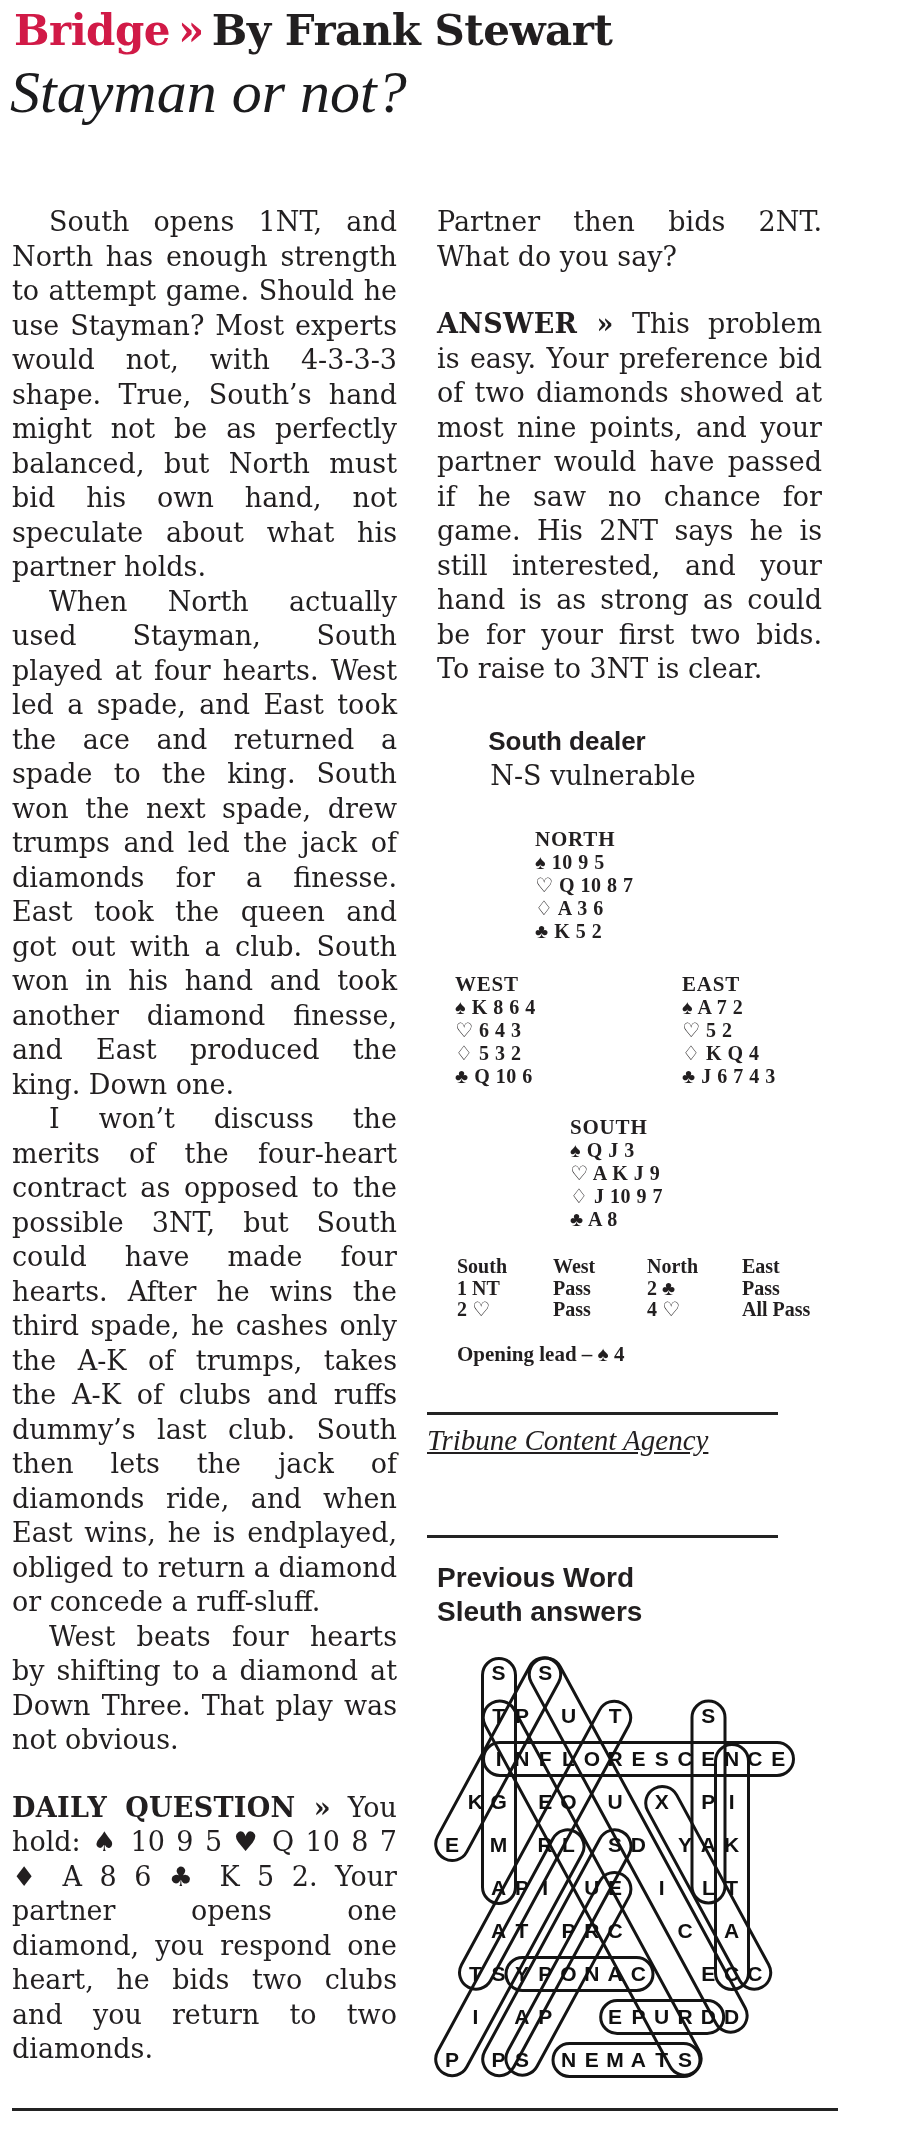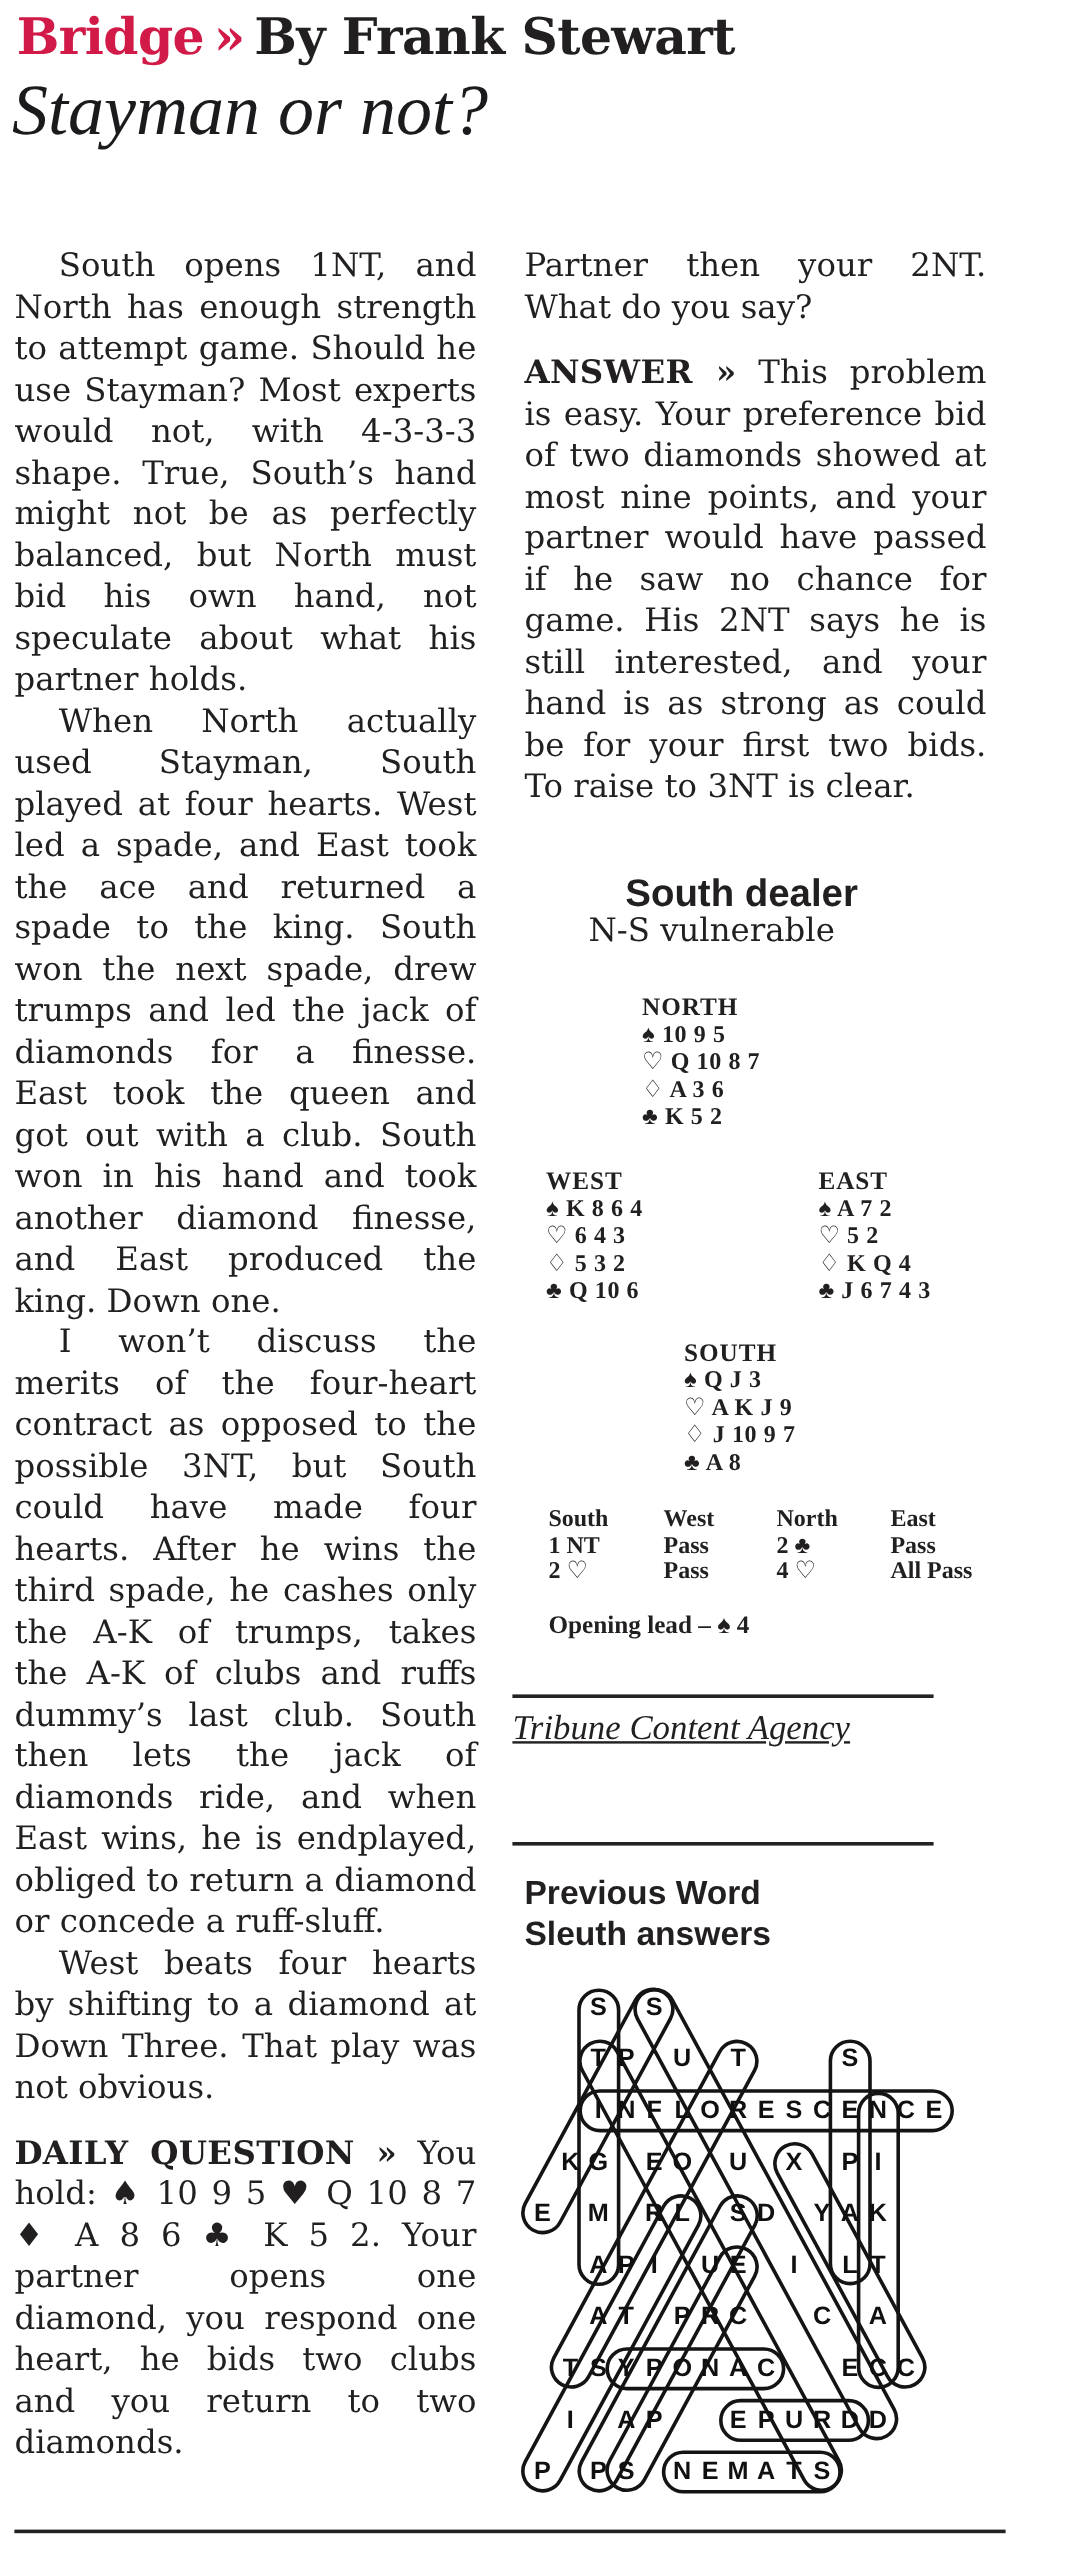--- a/index.html
+++ b/index.html
@@ -17,25 +17,25 @@
 
   .headline{ position:absolute; left:10px; top:58px; margin:0;
              font-family:"Liberation Serif", serif; font-style:italic; font-weight:normal;
              font-size:60px; letter-spacing:0px; color:#1b1b1d; }
 
   .col{ position:absolute; top:205px; width:385px;
         font-family:"DejaVu Serif","DejaVu Sans", serif;
         font-size:27px; line-height:34.5px; text-align:justify; color:var(--ink); }
   .col p{ margin:0; }
   .col p.indent{ text-indent:37px; }
-  .col p.space{ margin-top:20px; }
+  .col p.space{ margin-top:33px; }
   .col b.lead{ font-weight:bold; letter-spacing:0.3px; }
 
-  .dealer{ position:absolute; left:462px; top:726px; width:312px; text-align:center;
-           font-family:"Liberation Sans", sans-serif; font-weight:bold; font-size:32px; }
+  .dealer{ position:absolute; left:411px; top:726px; width:312px; text-align:center;
+           font-family:"Liberation Sans", sans-serif; font-weight:bold; font-size:26px; }
   .vul{ position:absolute; left:437px; top:760px; width:312px; text-align:center;
         font-family:"DejaVu Serif","DejaVu Sans", serif; font-size:27px; }
 
   .hand{ position:absolute; font-family:"Liberation Serif","DejaVu Sans", serif;
          font-weight:bold; font-size:20px; line-height:23px; letter-spacing:0.5px;
          white-space:nowrap; }
   .hand .hlabel{ font-size:21px; letter-spacing:0.8px; }
 
   .auction{ position:absolute; left:457px; top:1256px; width:360px;
             display:grid; grid-template-columns:96px 94px 95px 75px;
@@ -74,21 +74,21 @@
   <h1 class="headline">Stayman or not?</h1>
 
   <div class="col" id="left-col" style="left:12px;">
       <p class="indent">South opens 1NT, and North has enough strength to attempt game. Should he use Stayman? Most experts would not, with 4-3-3-3 shape. True, South’s hand might not be as perfectly balanced, but North must bid his own hand, not speculate about what his partner holds.</p>
       <p class="indent">When North actually used Stayman, South played at four hearts. West led a spade, and East took the ace and returned a spade to the king. South won the next spade, drew trumps and led the jack of diamonds for a finesse. East took the queen and got out with a club. South won in his hand and took another diamond finesse, and East produced the king. Down one.</p>
       <p class="indent">I won’t discuss the merits of the four-heart contract as opposed to the possible 3NT, but South could have made four hearts. After he wins the third spade, he cashes only the A-K of trumps, takes the A-K of clubs and ruffs dummy’s last club. South then lets the jack of diamonds ride, and when East wins, he is endplayed, obliged to return a diamond or concede a ruff-sluff.</p>
       <p class="indent">West beats four hearts by shifting to a diamond at Down Three. That play was not obvious.</p>
       <p class="space"><b class="lead">DAILY QUESTION »</b> You hold: ♠ 10 9 5 ♥ Q 10 8 7 ♦ A 8 6 ♣ K 5 2. Your partner opens one diamond, you respond one heart, he bids two clubs and you return to two diamonds.</p>
     </div>
   <div class="col" id="right-col" style="left:437px;">
-      <p>Partner then your 2NT. What do you say?</p>
+      <p>Partner then bids 2NT. What do you say?</p>
       <p class="space"><b class="lead">ANSWER »</b> This problem is easy. Your preference bid of two diamonds showed at most nine points, and your partner would have passed if he saw no chance for game. His 2NT says he is still interested, and your hand is as strong as could be for your first two bids. To raise to 3NT is clear.</p>
     </div>
 
   <div class="dealer">South dealer</div>
   <div class="vul">N-S vulnerable</div>
 
   <div class="hand" id="hand-north" style="left:535px; top:828px;">
       <div class="hlabel">NORTH</div>
       <div>♠ 10 9 5</div>
       <div>♡ Q 10 8 7</div>

